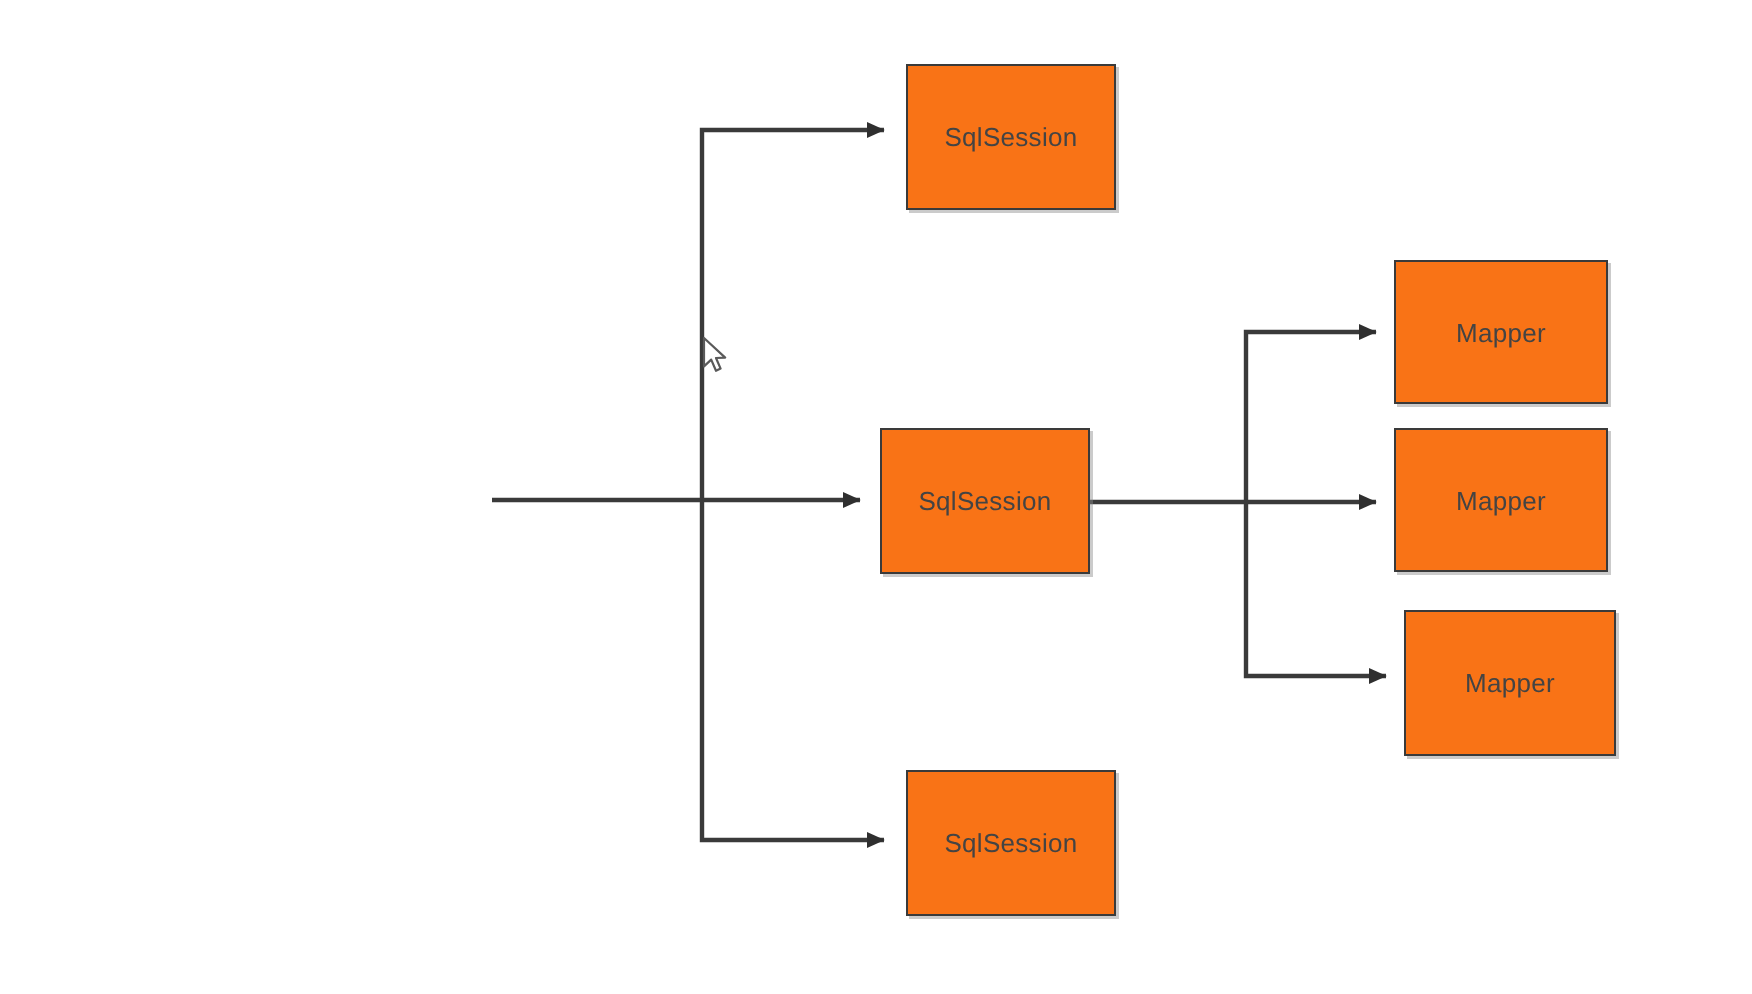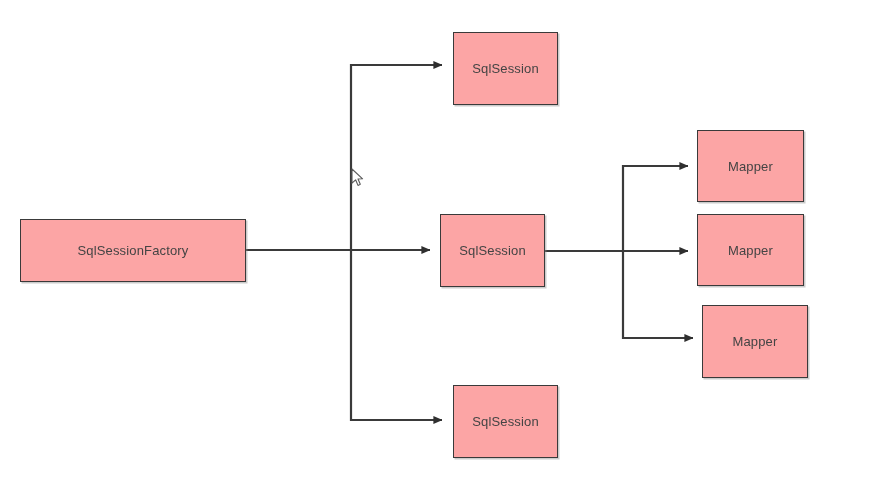--- a/index.html
+++ b/index.html
@@ -20,21 +20,21 @@
   #diagram-svg {
     position: absolute;
     left: 0;
     top: 0;
     width: 876px;
     height: 497px;
   }
   .node-box {
     position: absolute;
     box-sizing: border-box;
-    background: #fca5a5;
+    background: #f97316;
     border: 1.6px solid #3a3a3a;
     box-shadow: 1.5px 1.5px 0 0 rgba(140,140,140,0.45);
     display: flex;
     align-items: center;
     justify-content: center;
   }
   .node-label {
     font-family: "Liberation Sans", sans-serif;
     font-size: 13px;
     color: #444444;
@@ -73,23 +73,20 @@
       <path d="M 545 251 L 624 251"></path>
 
       <path d="M 623 251 L 623 166 L 688 166" marker-end="url(#arrowhead)"></path>
 
       <path d="M 623 251 L 688 251" marker-end="url(#arrowhead)"></path>
 
       <path d="M 623 251 L 623 338 L 693 338" marker-end="url(#arrowhead)"></path>
     </g>
   </svg>
 
-  <div class="node-box" style="left:20px; top:219px; width:226px; height:63px;">
-    <span class="node-label">SqlSessionFactory</span>
-  </div>
 
   <div class="node-box" style="left:453px; top:32px; width:105px; height:73px;">
     <span class="node-label">SqlSession</span>
   </div>
 
   <div class="node-box" style="left:440px; top:214px; width:105px; height:73px;">
     <span class="node-label">SqlSession</span>
   </div>
 
   <div class="node-box" style="left:453px; top:385px; width:105px; height:73px;">

